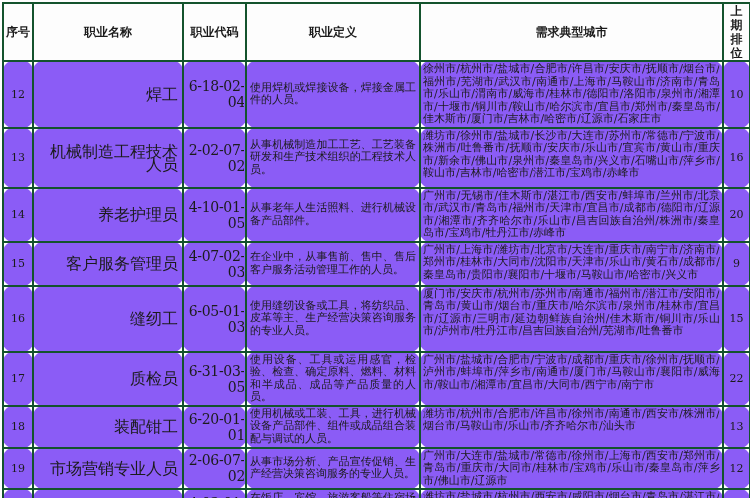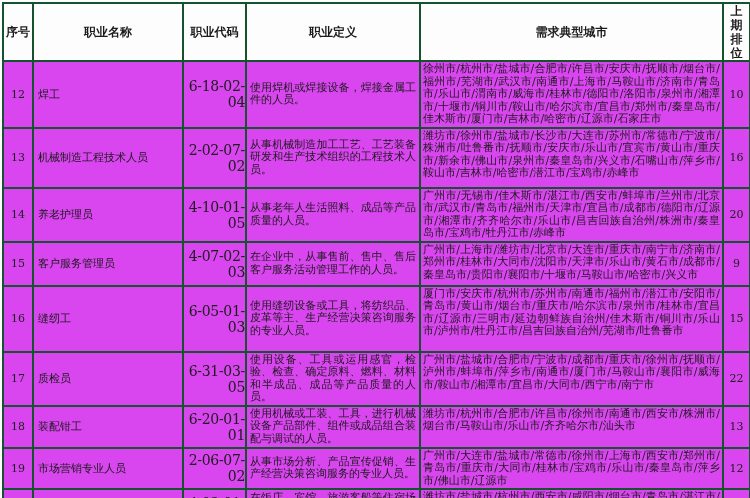--- a/index.html
+++ b/index.html
@@ -42,30 +42,30 @@
   thead th {
     font-size: 12px;
     font-weight: bold;
     text-align: center;
     vertical-align: middle;
     line-height: 14px;
     padding: 0 1px;
     background: #fdfdfd;
   }
 
-  tbody td { vertical-align: middle; background: #d946ef; }
+  tbody td { vertical-align: middle; background: #8b5cf6; border-radius: 10px; }
 
   td.cell-no {
     text-align: center;
     font-size: 11px;
     padding: 0;
   }
   td.cell-name {
-    text-align: left;
-    font-size: 11px;
+    text-align: right;
+    font-size: 16px;
     padding: 0 4px;
     line-height: 13px;
   }
   td.cell-code {
     text-align: right;
     font-size: 14px;
     padding: 0;
     letter-spacing: -0.3px;
   }
   td.cell-def {
@@ -136,21 +136,21 @@
           <td class="cell-name">机械制造工程技术人员</td>
           <td class="cell-code">2-02-07-02</td>
           <td class="cell-def">从事机械制造加工工艺、工艺装备研发和生产技术组织的工程技术人员。</td>
           <td class="cell-city">潍坊市/徐州市/盐城市/长沙市/大连市/苏州市/常德市/宁波市/株洲市/吐鲁番市/抚顺市/安庆市/乐山市/宜宾市/黄山市/重庆市/新余市/佛山市/泉州市/秦皇岛市/兴义市/石嘴山市/萍乡市/鞍山市/吉林市/哈密市/潜江市/宝鸡市/赤峰市</td>
           <td class="cell-rank">16</td>
         </tr>
         <tr>
           <td class="cell-no">14</td>
           <td class="cell-name">养老护理员</td>
           <td class="cell-code">4-10-01-05</td>
-          <td class="cell-def">从事老年人生活照料、成品等产品质量的人员。</td>
+          <td class="cell-def">从事老年人生活照料、进行机械设备产品部件。</td>
           <td class="cell-city">广州市/无锡市/佳木斯市/湛江市/西安市/蚌埠市/兰州市/北京市/武汉市/青岛市/福州市/天津市/宜昌市/成都市/德阳市/辽源市/湘潭市/齐齐哈尔市/乐山市/昌吉回族自治州/株洲市/秦皇岛市/宝鸡市/牡丹江市/赤峰市</td>
           <td class="cell-rank">20</td>
         </tr>
         <tr>
           <td class="cell-no">15</td>
           <td class="cell-name">客户服务管理员</td>
           <td class="cell-code">4-07-02-03</td>
           <td class="cell-def">在企业中，从事售前、售中、售后客户服务活动管理工作的人员。</td>
           <td class="cell-city">广州市/上海市/潍坊市/北京市/大连市/重庆市/南宁市/济南市/郑州市/桂林市/大同市/沈阳市/天津市/乐山市/黄石市/成都市/秦皇岛市/贵阳市/襄阳市/十堰市/马鞍山市/哈密市/兴义市</td>
           <td class="cell-rank">9</td>

